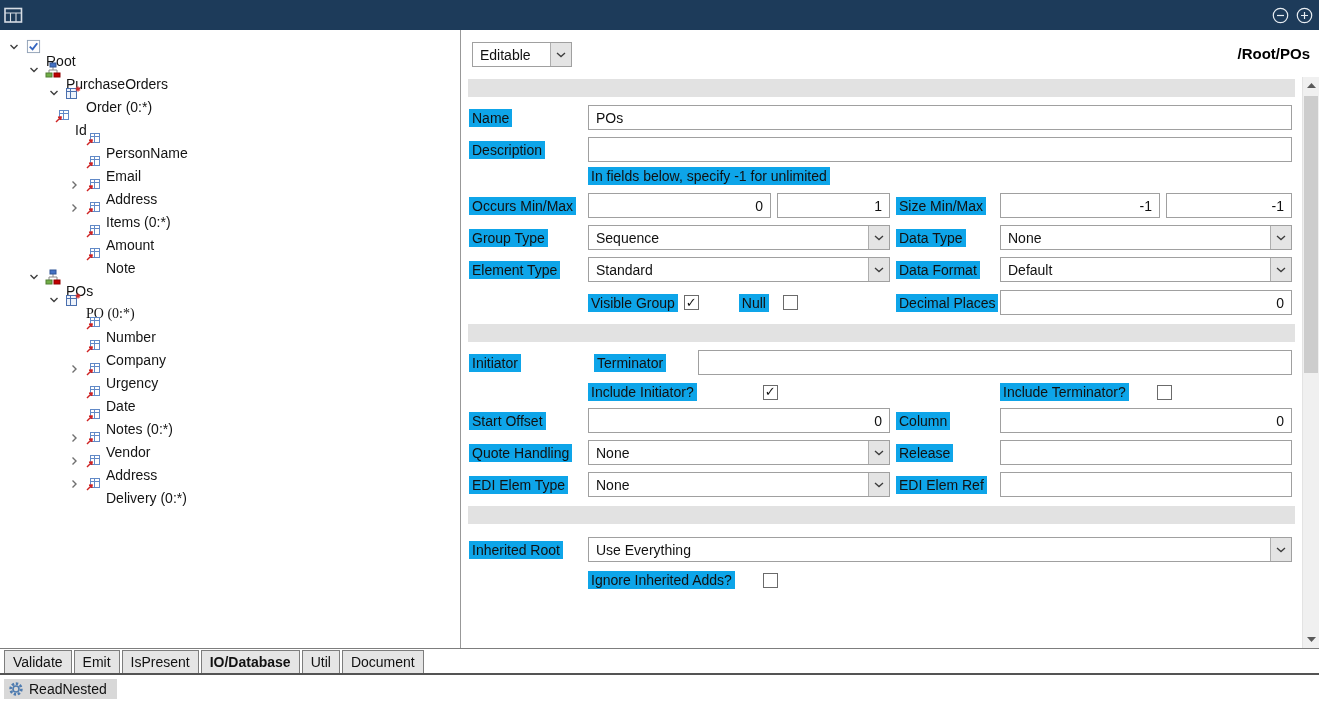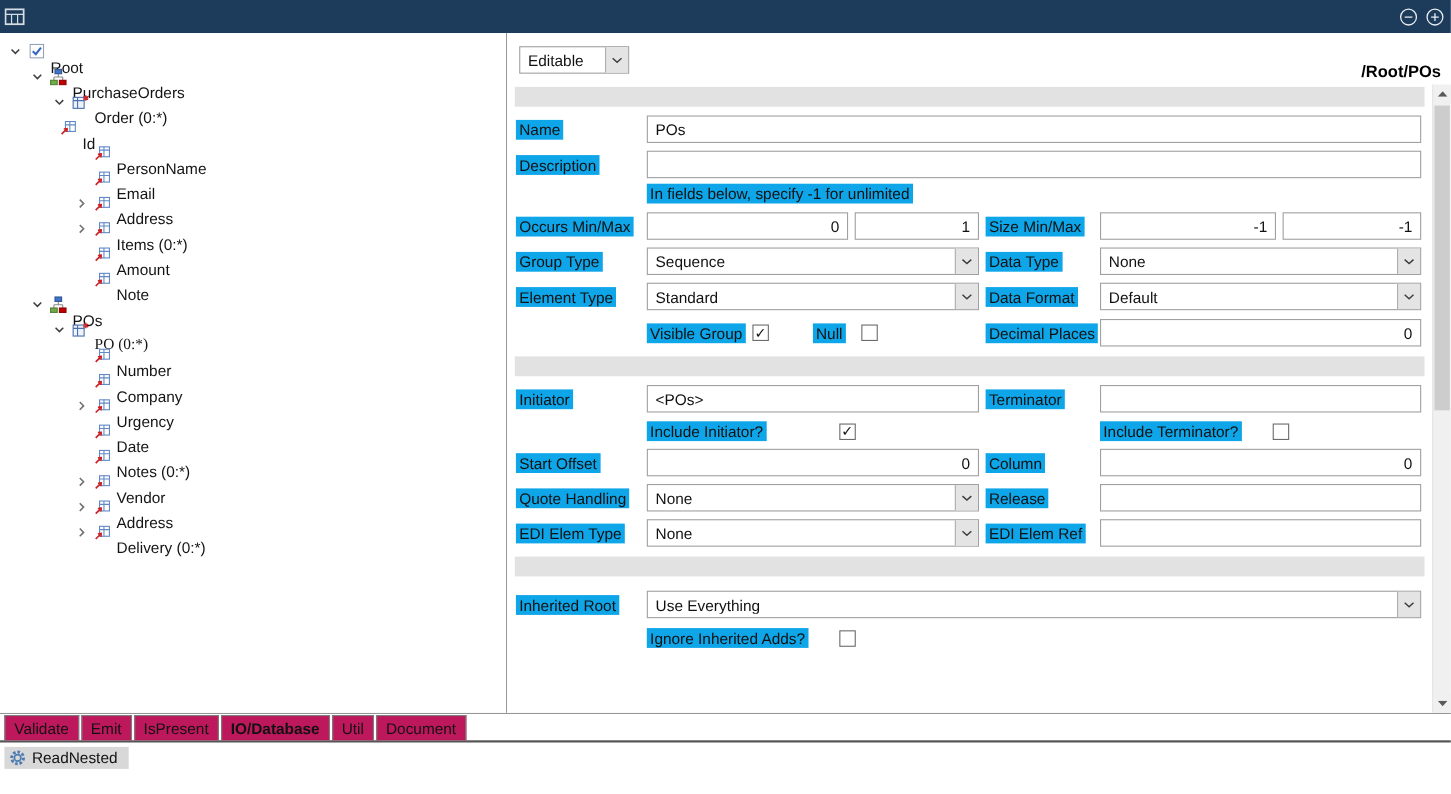--- a/index.html
+++ b/index.html
@@ -19,21 +19,21 @@
   .tree-panel{width:460px;flex:none;border-right:1px solid #989898;padding-top:5px;overflow:hidden;background:#fff;}
   .trow{height:23px;display:flex;align-items:center;white-space:nowrap;}
   .tchev{width:16px;height:16px;margin-right:3px;flex:none;display:flex;align-items:center;justify-content:center;}
   .ticon{width:16px;height:16px;margin-right:5px;flex:none;display:flex;align-items:center;justify-content:center;}
   .tlabel{font-size:14px;color:#141414;margin-top:28px;}
 
   
   .form-panel{flex:1;min-width:0;position:relative;background:#fff;}
   .form-header{height:47px;position:relative;}
   .mode-dd{position:absolute;left:11px;top:12px;width:100px;height:26px;}
-  .path{position:absolute;right:9px;top:12px;height:47px;display:flex;align-items:center;font-weight:bold;font-size:15px;color:#000;}
+  .path{position:absolute;right:9px;top:0;height:47px;display:flex;align-items:center;font-weight:bold;font-size:15px;color:#000;}
   .form-scroll{position:absolute;top:47px;left:0;right:17px;bottom:0;overflow:hidden;}
 
   .band{height:18px;background:#e2e2e2;margin:9px 7px 0 7px;}
   .band.first{margin-top:2px;}
 
   .row{display:flex;align-items:center;margin:7px 10px 0 8px;}
   .row.mt8{margin-top:8px;}
   .row.mt5{margin-top:5px;}
   .row.mt14{margin-top:14px;}
   .row.mt13{margin-top:13px;}
@@ -63,21 +63,21 @@
   
   .vscroll{position:absolute;top:47px;right:0;bottom:0;width:17px;background:#f0f0f0;border-left:1px solid #e3e3e3;box-sizing:border-box;}
   .sb-up,.sb-down{position:absolute;left:0;right:0;height:17px;display:flex;align-items:center;justify-content:center;background:#f0f0f0;}
   .sb-up{top:0;}
   .sb-down{bottom:0;}
   .sb-thumb{position:absolute;top:19px;left:1px;right:1px;height:277px;background:#cdcdcd;}
 
   
   .bottom{height:73px;flex:none;background:#fff;}
   .tabs{display:flex;gap:2px;align-items:flex-end;padding:1px 0 0 4px;border-bottom:2px solid #545454;}
-  .tab{border:1px solid #7d7d7d;border-bottom:none;background:#be185d;padding:3px 8px;font-size:14px;white-space:nowrap;}
+  .tab{border:1px solid #7d7d7d;border-bottom:none;background:#e5e5e5;padding:3px 8px;font-size:14px;white-space:nowrap;}
   .tab.active{font-weight:bold;}
   .method{display:inline-flex;align-items:center;gap:5px;margin:4px 0 0 4px;background:#d8d8d8;padding:2px 10px 2px 4px;font-size:14px;}
 </style>
 </head>
 <body>
 
 <div class="app">
 
   <div class="titlebar">
     <div class="app-icon">
@@ -528,23 +528,20 @@
           <div class="c-label2"><span class="chip">Decimal Places</span></div>
           <div class="c-f2">
             <input class="txt num grow" value="0" style="">
           </div>
         </div>
 
         <div class="band"></div>
 
         <div class="row mt8">
           <div class="c-label"><span class="chip">Initiator</span></div>
-          <div class="c-f1">
-              <input class="txt grow" value="&lt;POs&gt;" style="">
-            </div>
           <div class="c-label2"><span class="chip">Terminator</span></div>
           <div class="c-f2">
               <input class="txt grow" value="" style="">
             </div>
         </div>
 
         <div class="row mt8">
           <div class="c-label"></div>
           <div class="c-f1">
             <span class="chip">Include Initiator?</span>

